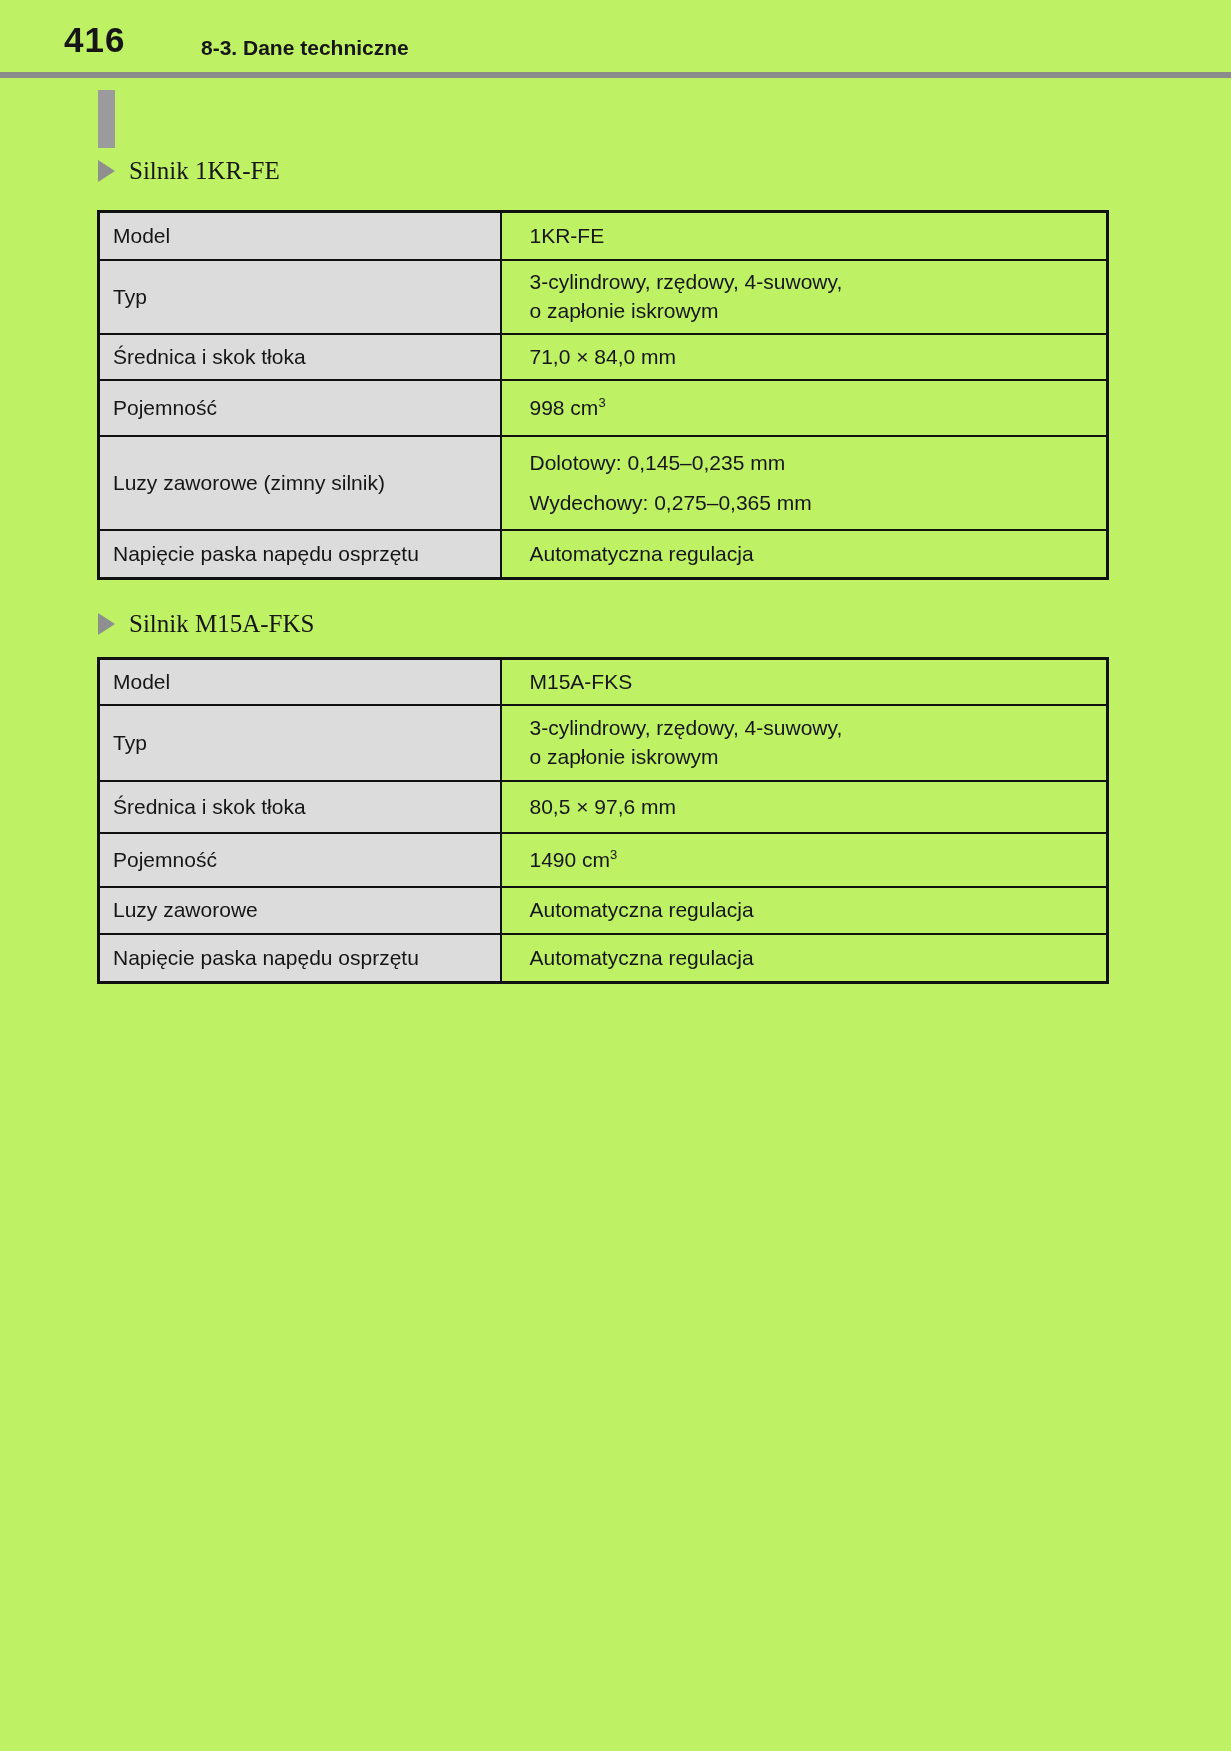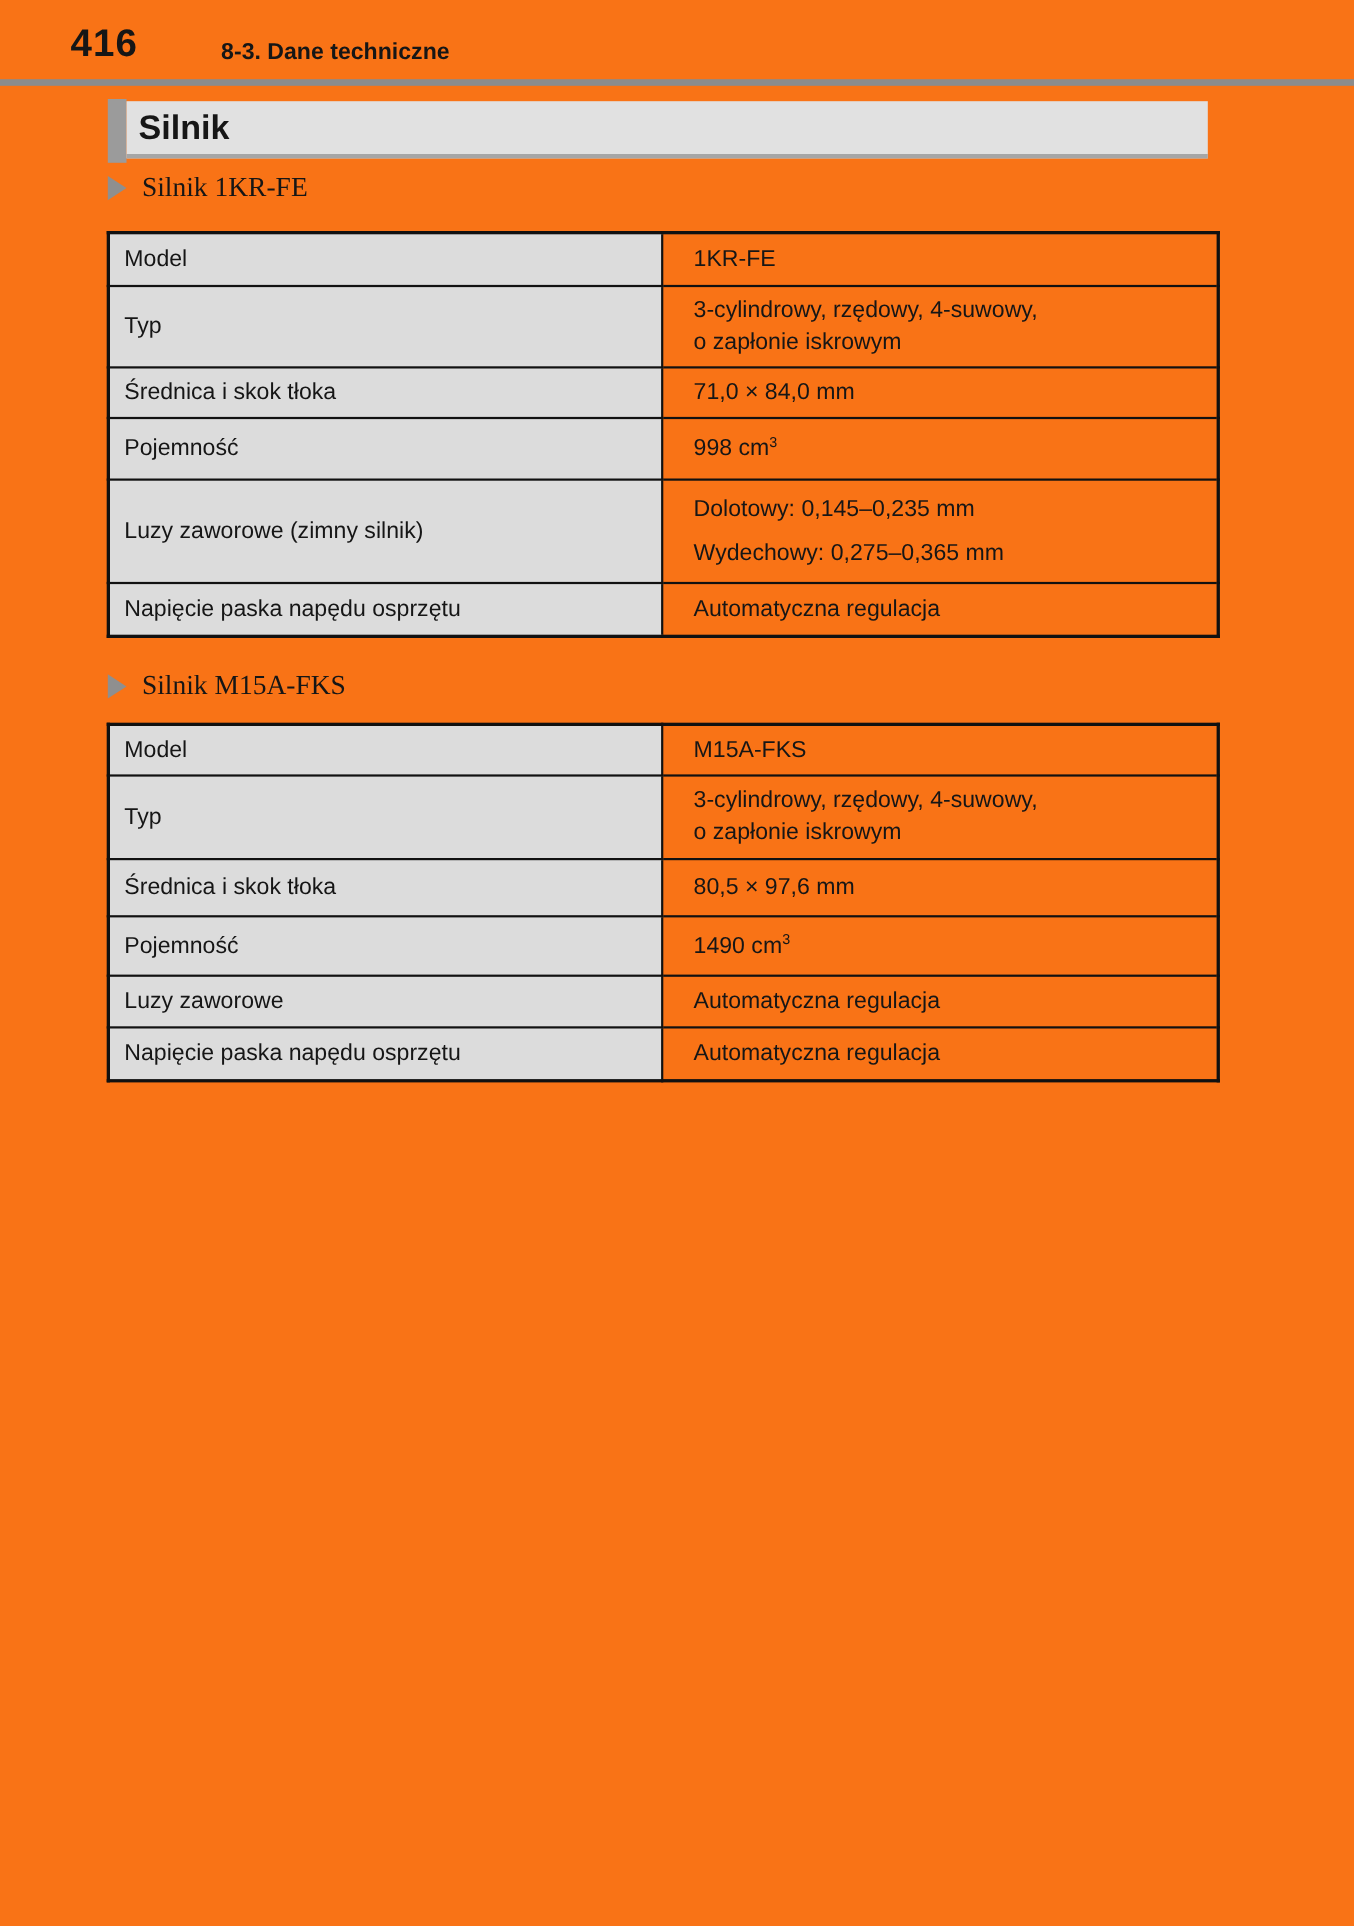--- a/index.html
+++ b/index.html
@@ -14,21 +14,21 @@
   * { margin: 0; padding: 0; box-sizing: border-box; }
   html, body { background: #ffffff; }
   body {
     font-family: "Liberation Sans", "DejaVu Sans", sans-serif;
     color: var(--text);
   }
   #page {
     position: relative;
     width: 1231px;
     height: 1751px;
-    background: #f97316;
+    background: #bef264;
     overflow: hidden;
   }
   
   .page-number {
     position: absolute;
     left: 64px; top: 20px;
     font-size: 35px;
     font-weight: bold;
     letter-spacing: 1px;
   }
@@ -93,21 +93,21 @@
     width: 1012px;
     border-collapse: collapse;
     table-layout: fixed;
     font-size: 21px;
   }
   #table1 { top: 210px; }
   #table2 { top: 657px; }
   table.spec, table.spec td { border: 2px solid var(--border); }
   table.spec { border-width: 3px; }
   td.label-cell {
-    width: 503px;
+    width: 402px;
     background: var(--label-cell-bg);
     padding: 6px 10px 6px 13px;
     vertical-align: middle;
   }
   td.value-cell {
     padding: 6px 10px 6px 28px;
     vertical-align: middle;
   }
   .cell-value { white-space: pre-line; }
   
@@ -136,23 +136,20 @@
 </head>
 <body>
 
 <div id="page">
 
   <div class="page-number">416</div>
   <div class="section-title">8-3. Dane techniczne</div>
   <div class="header-rule"></div>
 
   <div class="heading-accent"></div>
-  <div class="heading-bar">
-    <span class="heading-text">Silnik</span>
-  </div>
 
   <div class="subsection-heading sub1">
     <span class="triangle-bullet"></span>
     <span class="subsection-title">Silnik 1KR-FE</span>
   </div>
 
   <table class="spec" id="table1">
     <tbody>
       <tr>
         <td class="label-cell">Model</td>

